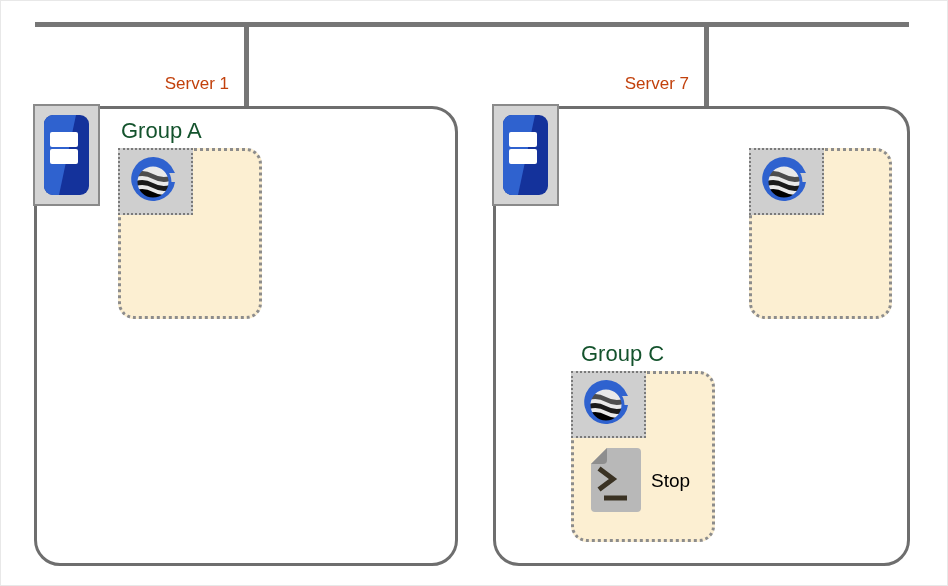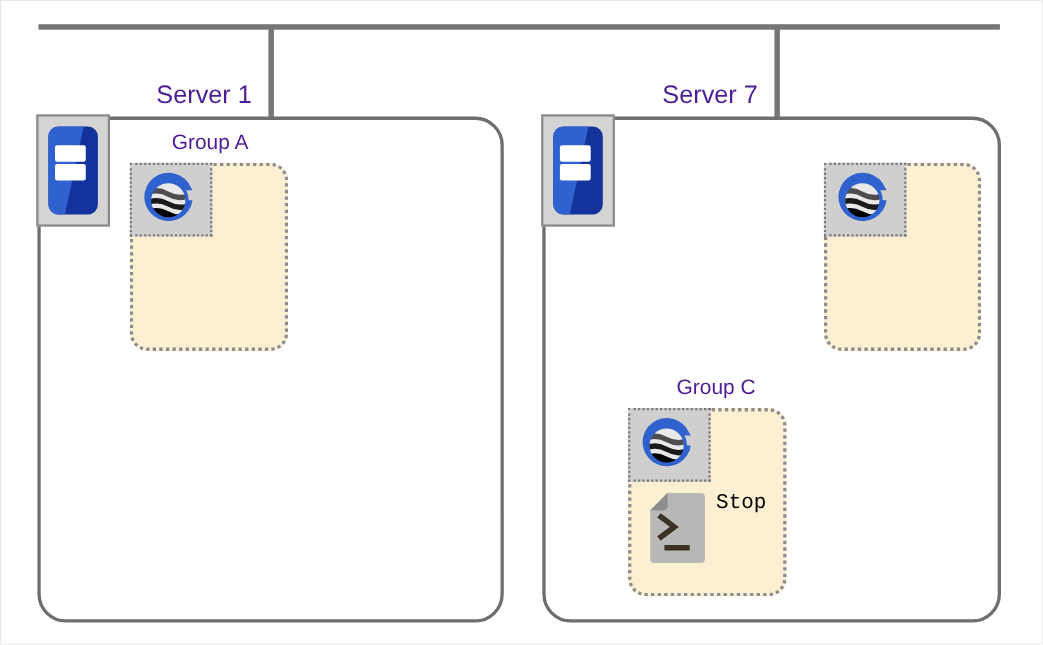--- a/index.html
+++ b/index.html
@@ -42,22 +42,22 @@
     position: absolute;
     border: 3px solid #6e6e6e;
     border-radius: 26px;
     background: #ffffff;
     box-sizing: border-box;
   }
 
   
   .server-label {
     position: absolute;
-    font-size: 23px;
-    color: #4c1d95;
+    font-size: 17px;
+    color: #c2410c;
     white-space: nowrap;
     text-align: right;
     line-height: 1;
   }
 
   
   .server-icon {
     position: absolute;
     width: 67px;
     height: 102px;
@@ -99,24 +99,24 @@
   
   .group-box {
     position: absolute;
     background: #fcefd2;
     border: 3px dotted #8c8c8c;
     border-radius: 16px;
     box-sizing: border-box;
   }
   .group-label {
     position: absolute;
-    font-size: 19px;
-    color: #4c1d95;
+    font-size: 22px;
+    color: #14532d;
     white-space: nowrap;
-    text-align: center;
+    text-align: left;
     line-height: 1;
   }
 
   
   .instance-icon {
     position: absolute;
     width: 75px;
     height: 67px;
     background: #cfcfcf;
     border: 2px dotted #7a7a7a;
@@ -126,21 +126,21 @@
     position: absolute;
     left: 50%;
     top: 50%;
     transform: translate(-50%, -50%);
   }
 
   
   .script-item {
     position: absolute;
     display: flex;
-    font-family: Liberation Mono, monospace;
+    align-items: center;
   }
   .script-icon {
     position: relative;
     width: 50px;
     height: 64px;
     flex: none;
   }
   .script-label {
     font-size: 19px;
     color: #000000;

